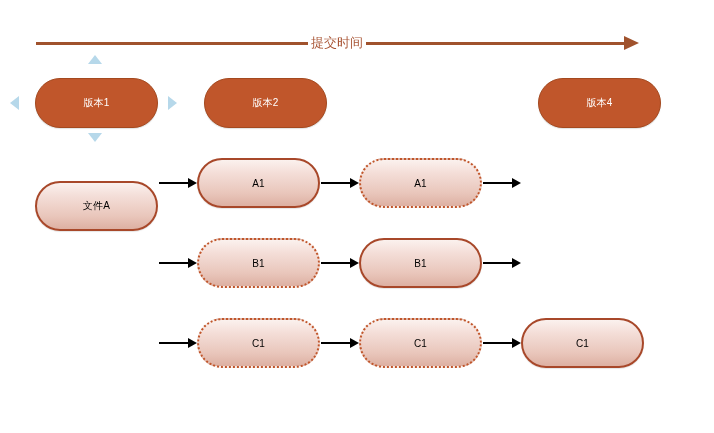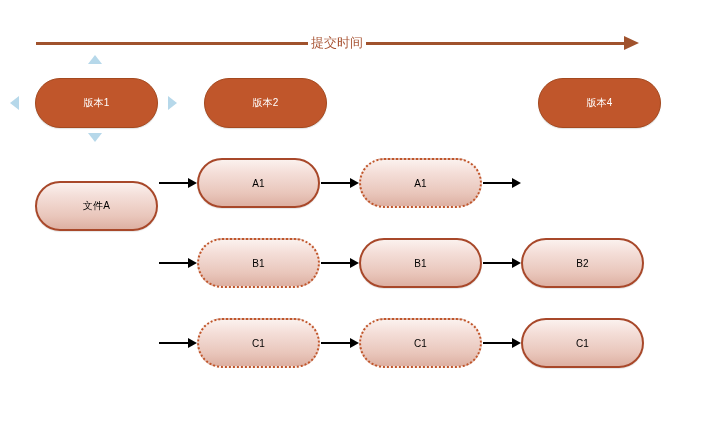--- a/index.html
+++ b/index.html
@@ -201,23 +201,20 @@
     <div class="shaft" style="width:29px;"></div>
       <div class="head" style="left:29px;"></div>
   </div>
 
   <div class="node file dotted" style="left:197px; top:238px;">
     <span>B1</span>
   </div>
   <div class="node file" style="left:359px; top:238px;">
     <span>B1</span>
   </div>
-  <div class="node file" style="left:521px; top:238px;">
-    <span>B2</span>
-  </div>
 
   <div class="arrow" style="left:159px; top:257px; width:38px;">
     <div class="shaft" style="width:29px;"></div>
       <div class="head" style="left:29px;"></div>
   </div>
   <div class="arrow" style="left:321px; top:257px; width:38px;">
     <div class="shaft" style="width:29px;"></div>
       <div class="head" style="left:29px;"></div>
   </div>
   <div class="arrow" style="left:483px; top:257px; width:38px;">

